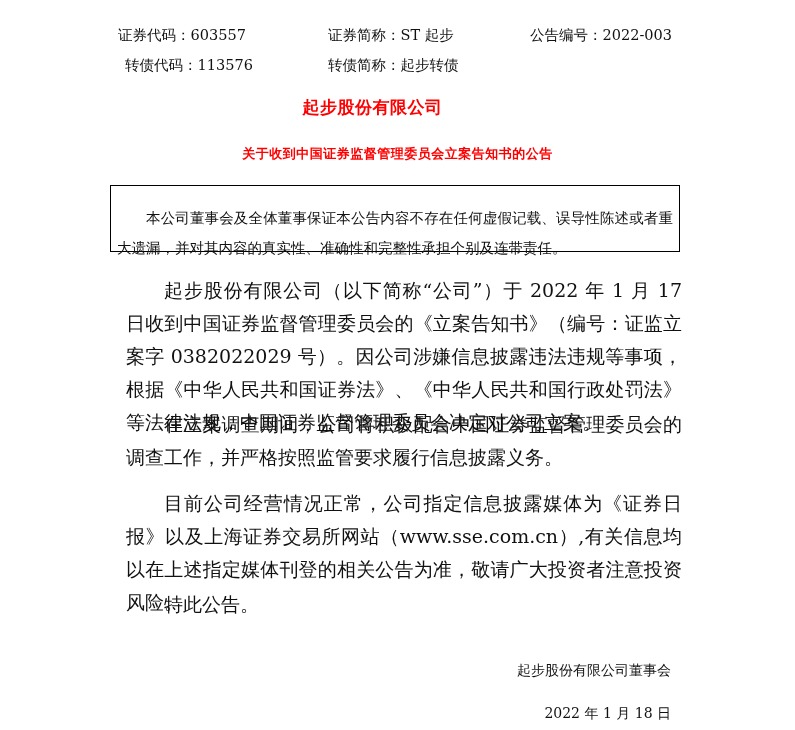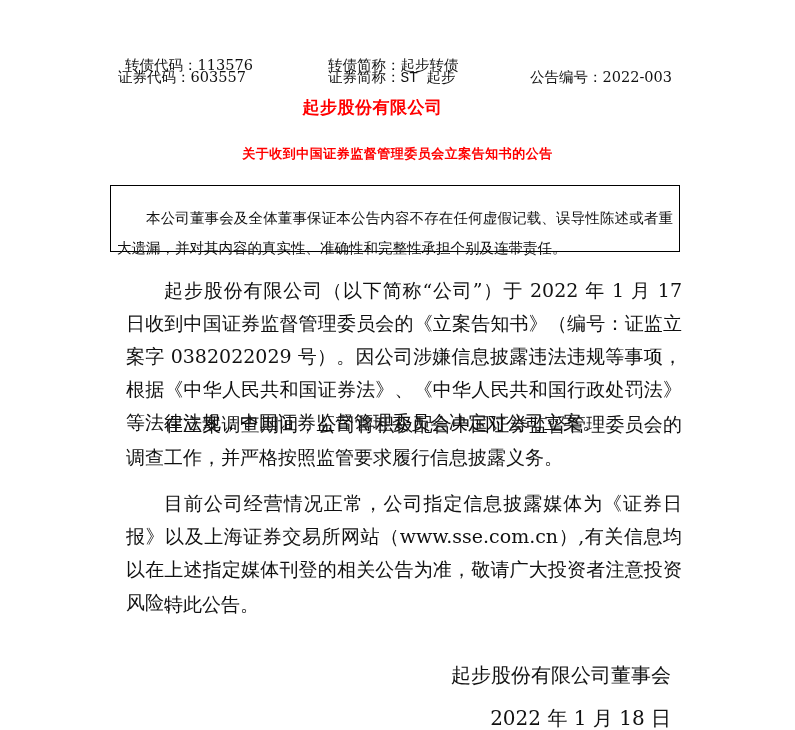--- a/index.html
+++ b/index.html
@@ -24,31 +24,31 @@
   .notice-box {
     position: absolute; left: 110px; top: 185px; width: 570px; height: 67px;
     border: 1.5px solid #000000; box-sizing: border-box;
     padding: 17px 6px 0 6px; font-size: 14.5px; line-height: 30px;
   }
   .para {
     position: absolute; left: 118px; width: 556px; font-size: 19px;
     line-height: 33px; text-align: justify; text-indent: 2em; margin: 8px;
   }
   .sig {
-    position: absolute; right: 124px; font-size: 20px; white-space: nowrap;
+    position: absolute; right: 124px; font-size: 14px; white-space: nowrap;
   }
 </style>
 </head>
 <body>
 
 <div class="page">
 
-  <div class="meta-row" style="top:26px;margin-top:42px;">
+  <div class="meta-row" style="top:26px;">
     <span style="left:0;"><span style="position:static;">证券代码：</span><span style="position:static;">603557</span></span>
-    <span style="left:210px;font-family:Liberation Mono, monospace;"><span style="position:static;">证券简称：</span><span style="position:static;">ST 起步</span></span>
+    <span style="left:210px;"><span style="position:static;">证券简称：</span><span style="position:static;">ST 起步</span></span>
     <span style="left:412px;"><span style="position:static;">公告编号：</span><span style="position:static;">2022-003</span></span>
   </div>
 
   <div class="meta-row" style="top:56px;">
     <span style="left:0;margin-left:7px;"><span style="position:static;">转债代码：</span><span style="position:static;">113576</span></span>
     <span style="left:210px;"><span style="position:static;">转债简称：</span><span style="position:static;">起步转债</span></span>
   </div>
 
   <div class="title-company">起步股份有限公司</div>
   <div class="title-main">关于收到中国证券监督管理委员会立案告知书的公告</div>

